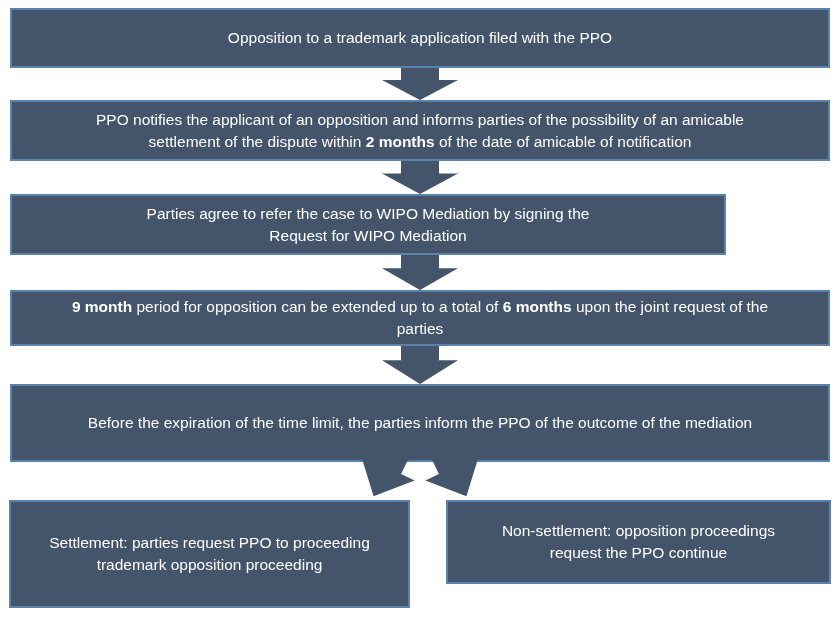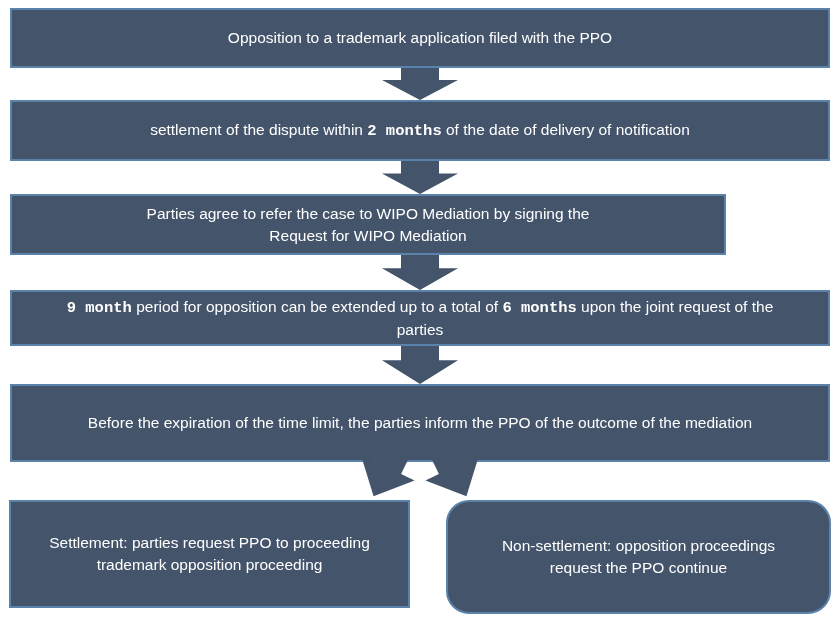--- a/index.html
+++ b/index.html
@@ -27,30 +27,29 @@
     align-items: center;
     text-align: center;
     font-size: 15.5px;
     line-height: 22px;
   }
   .flow-box .line {
     white-space: nowrap;
   }
   .flow-box b {
     font-weight: bold;
-    font-family: Liberation Mono, monospace;
   }
   
   .b1 { left: 10px;  top: 8px;   width: 820px; height: 60px; }
   .b2 { left: 10px;  top: 100px; width: 820px; height: 61px; }
   .b3 { left: 10px;  top: 194px; width: 716px; height: 61px; }
   .b4 { left: 10px;  top: 290px; width: 820px; height: 56px; }
   .b5 { left: 10px;  top: 384px; width: 820px; height: 78px; }
   .b6 { left: 9px;   top: 500px; width: 401px; height: 108px; }
-  .b7 { left: 446px; top: 500px; width: 385px; height: 114px; border-radius: 23px; }
+  .b7 { left: 446px; top: 500px; width: 385px; height: 84px; }
 
   .down-arrow {
     position: absolute;
     left: 382px;
     width: 76px;
   }
   .a1 { top: 68px;  height: 32px; }
   .a2 { top: 161px; height: 33px; }
   .a3 { top: 255px; height: 35px; }
   .a4 { top: 346px; height: 38px; }
@@ -74,21 +73,22 @@
       <div class="line"><span>Opposition to a trademark application filed with the PPO</span></div>
     </div>
 
   <div class="down-arrow a1">
     <svg viewBox="0 0 76 32" width="76" height="32" preserveAspectRatio="none">
       <polygon class="arrow-fill" points="19,0 57,0 57,12 76,12 38,32 0,12 19,12"></polygon>
     </svg>
   </div>
 
   <div class="flow-box b2">
-      <div class="line"><span>settlement of the dispute within </span><b>2 months</b><span> of the date of delivery of notification</span></div>
+      <div class="line"><span>PPO notifies the applicant of an opposition and informs parties of the possibility of an amicable</span></div>
+      <div class="line"><span>settlement of the dispute within </span><b>2 months</b><span> of the date of amicable of notification</span></div>
     </div>
 
   <div class="down-arrow a2">
     <svg viewBox="0 0 76 32" width="76" height="33" preserveAspectRatio="none">
       <polygon class="arrow-fill" points="19,0 57,0 57,12 76,12 38,32 0,12 19,12"></polygon>
     </svg>
   </div>
 
   <div class="flow-box b3">
       <div class="line"><span>Parties agree to refer the case to WIPO Mediation by signing the</span></div>

